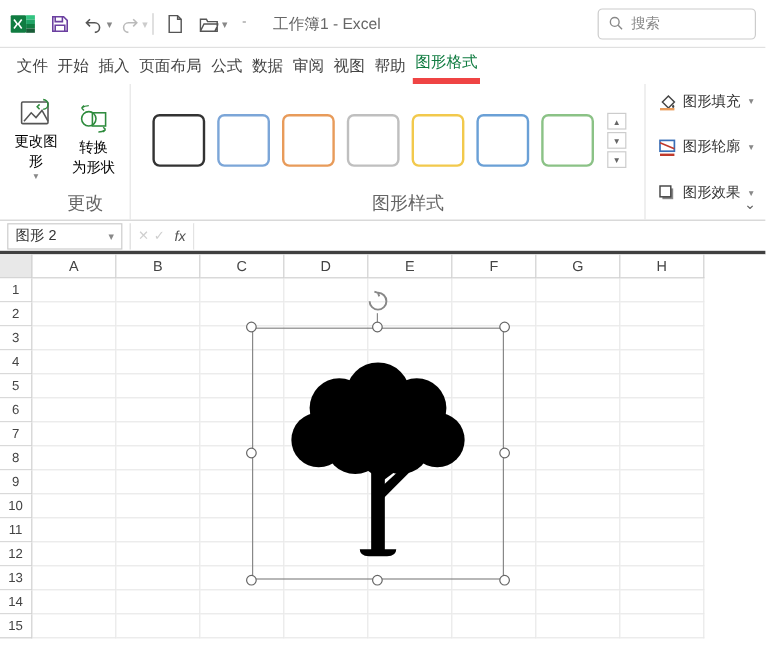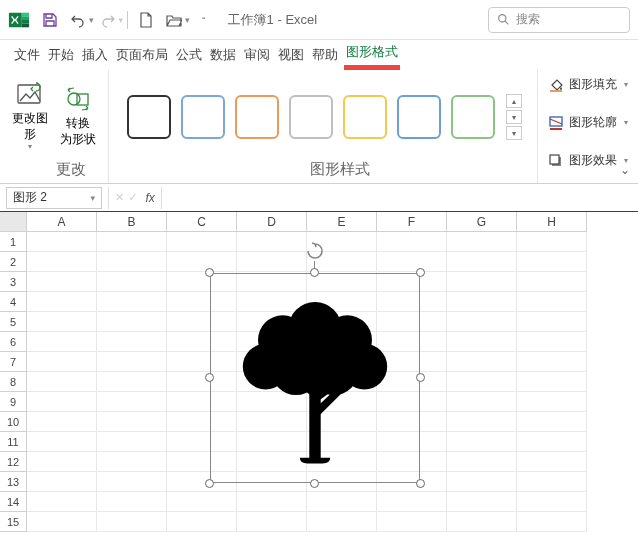--- a/index.html
+++ b/index.html
@@ -4,21 +4,21 @@
 <style>
 * { margin: 0; padding: 0; box-sizing: border-box; }
 body { font-family: "Microsoft YaHei", "Segoe UI", sans-serif; font-size: 12px; background: #fff; width: 638px; height: 554px; overflow: hidden; position: relative; }
 
 
 .titlebar { height: 40px; background: #fff; display: flex; align-items: center; padding: 0 8px; border-bottom: 1px solid #e0e0e0; }
 .excel-logo { width: 22px; height: 22px; margin-right: 6px; }
 .qat-btn { width: 26px; height: 26px; display: flex; align-items: center; justify-content: center; color: #444; margin: 0 1px; cursor: pointer; }
 .qat-sep { width: 1px; height: 18px; background: #ccc; margin: 0 4px; }
 .title-text { margin-left: 10px; color: #666; font-size: 13px; }
-.search-box { margin-left: auto; display: flex; align-items: center; border: 1px solid #ccc; border-radius: 4px; padding: 3px 8px; width: 142px; height: 26px; color: #888; }
+.search-box { margin-left: auto; display: flex; align-items: center; border: 1px solid #ccc; border-radius: 4px; padding: 3px 8px; width: 132px; height: 26px; color: #888; }
 .search-box svg { margin-right: 6px; }
 
 
 .tabs { height: 30px; display: flex; align-items: center; padding: 0 12px; gap: 4px; background: #fff; }
 .tab { color: #444; font-size: 13px; cursor: pointer; padding: 4px 2px; }
 .tab.active { color: #107c41; border-bottom: 6px solid #ef4444; font-weight: 400; }
 
 
 .ribbon { height: 114px; border-bottom: 1px solid #d0d0d0; display: flex; background: #fff; position: relative; }
 .ribbon-group { display: flex; flex-direction: column; align-items: center; padding: 6px 8px 2px; border-right: 1px solid #e5e5e5; }
@@ -28,21 +28,21 @@
 .big-btn svg { margin-bottom: 4px; }
 .style-swatch { width: 44px; height: 44px; border-radius: 6px; border: 2px solid; margin: 0 3px; cursor: pointer; background: #fff; }
 .styles-wrap { display: flex; align-items: center; }
 .styles-scroll { display: flex; flex-direction: column; margin-left: 4px; gap: 2px; }
 .scroll-btn { width: 16px; height: 14px; border: 1px solid #ccc; display: flex; align-items: center; justify-content: center; cursor: pointer; background: #fff; font-size: 8px; color: #666; }
 .format-btns { display: flex; flex-direction: column; gap: 17px; padding: 4px 6px; }
 .format-btn { display: flex; align-items: center; gap: 5px; cursor: pointer; padding: 2px 4px; font-size: 12px; color: #333; white-space: nowrap; }
 .ribbon-chevron { position: absolute; right: 4px; bottom: 4px; width: 18px; height: 18px; display:flex; align-items:center; justify-content:center; color:#666; cursor:pointer; }
 
 
-.formula-bar { height: 28px; display: flex; align-items: center; border-bottom: 1px solid #404040; background: #fff; }
+.formula-bar { height: 28px; display: flex; align-items: center; border-bottom: 3px solid #404040; background: #fff; }
 .name-box { width: 96px; border: 1px solid #ccc; height: 22px; margin: 0 6px; display: flex; align-items: center; padding: 0 6px; font-size: 12px; color: #333; background: #fff; }
 .name-box span:first-child { flex: 1; }
 .fx-btns { display: flex; align-items: center; gap: 4px; padding: 0 6px; border-left: 1px solid #ddd; border-right: 1px solid #ddd; height: 22px; color: #888; }
 .fx-btn { cursor: pointer; font-size: 11px; }
 .fx-label { font-style: italic; color: #555; margin-left: 4px; font-size: 12px; }
 .formula-input { flex: 1; height: 22px; border: none; outline: none; padding: 0 6px; background: #fff; }
 
 
 .grid-area { position: relative; }
 .col-headers { display: flex; height: 20px; background: #fff; }

